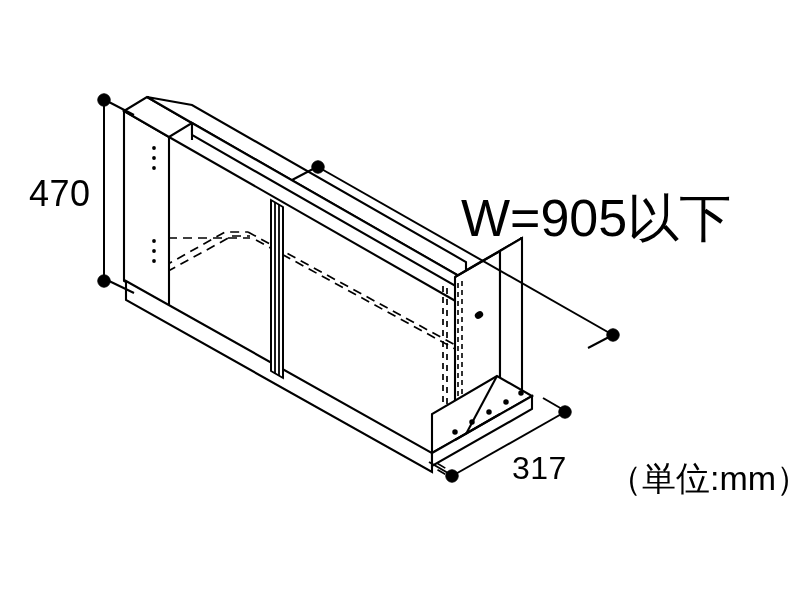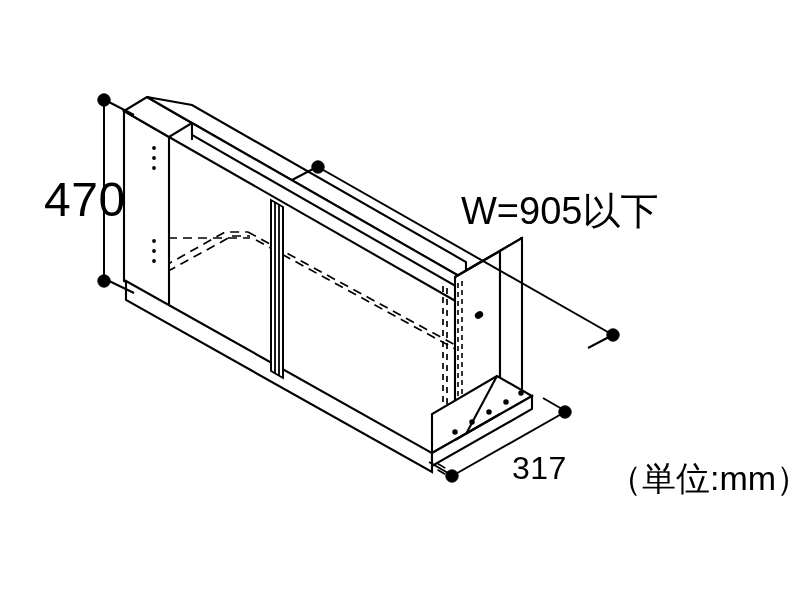--- a/index.html
+++ b/index.html
@@ -24,29 +24,29 @@
     height: 600px;
   }
   .dim-text {
     position: absolute;
     color: #000000;
     font-family: "Liberation Sans", "DejaVu Sans", sans-serif;
     white-space: nowrap;
     line-height: 1;
   }
   #dim-height-label {
-    left: 44px;
+    left: 29px;
     top: 176px;
-    font-size: 48px;
+    font-size: 36px;
     letter-spacing: 0.5px;
   }
   #dim-width-label {
     left: 461px;
     top: 192px;
-    font-size: 38px;
+    font-size: 52px;
     letter-spacing: 0px;
   }
   #dim-depth-label {
     left: 512px;
     top: 452px;
     font-size: 32px;
     letter-spacing: 0.5px;
   }
   #unit-note-label {
     left: 608px;

